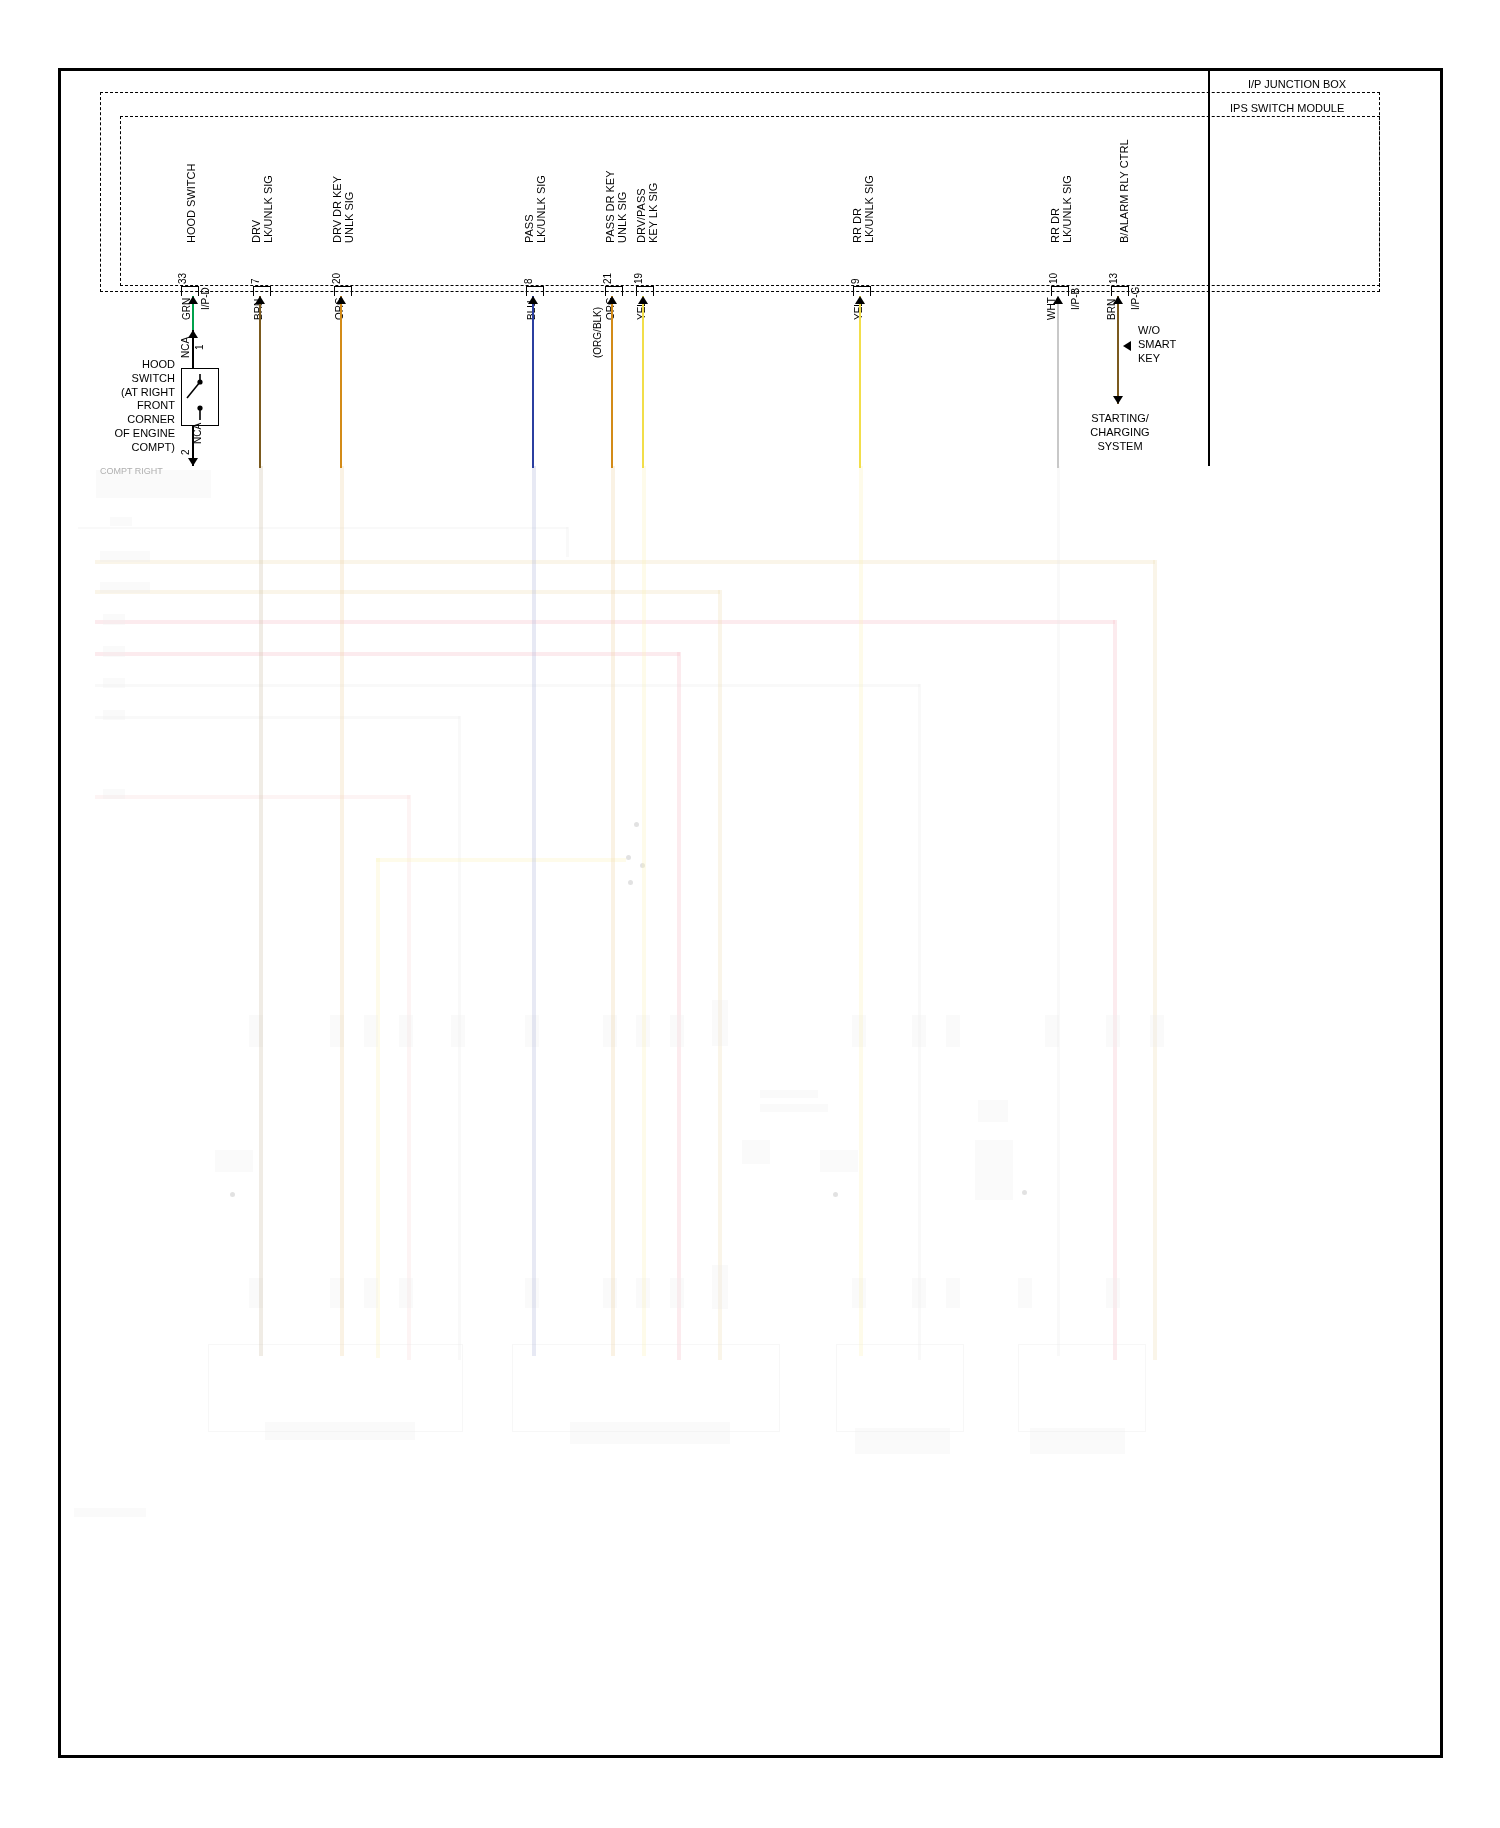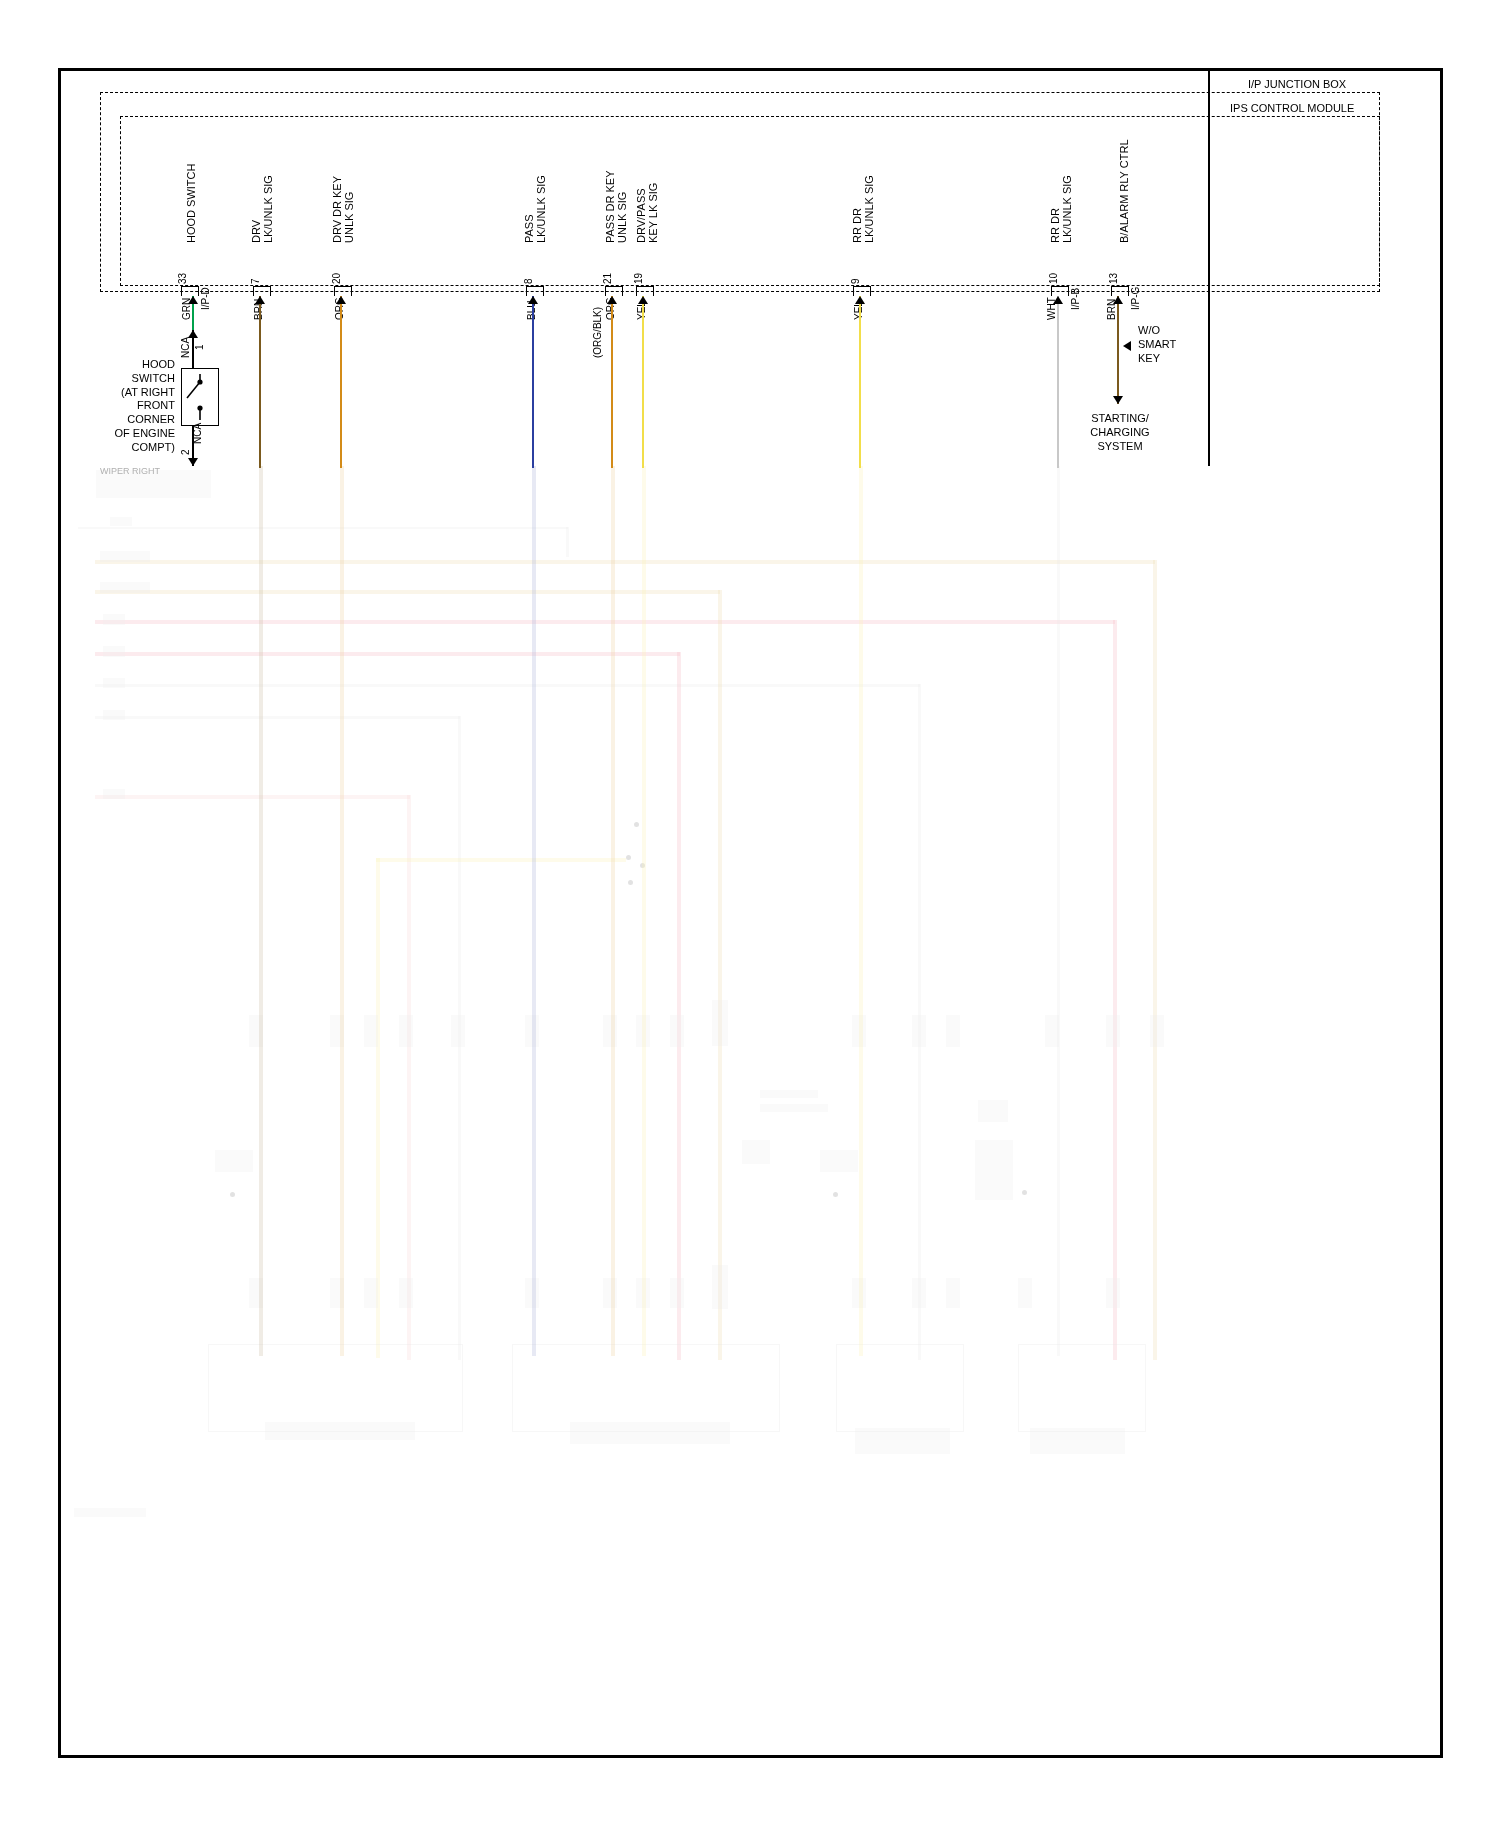--- a/index.html
+++ b/index.html
@@ -228,21 +228,21 @@
   </div>
 
   <div class="bottom-shade"></div>
 
   <div class="border-outer"></div>
 
   <div class="dash-box" style="left:100px;top:92px;width:1280px;height:200px;"></div>
   <div class="lbl" style="left:1248px;top:78px;">I/P JUNCTION BOX</div>
 
   <div class="dash-box" style="left:120px;top:116px;width:1260px;height:170px;"></div>
-  <div class="lbl" style="left:1230px;top:102px;">IPS CONTROL MODULE</div>
+  <div class="lbl" style="left:1230px;top:102px;">IPS SWITCH MODULE</div>
 
   <div class="lbl v" style="left:185px;top:243px;">HOOD SWITCH</div>
 
   <div class="lbl v" style="left:250px;top:243px;">DRV<br>LK/UNLK SIG</div>
   <div class="lbl v" style="left:331px;top:243px;">DRV DR KEY<br>UNLK SIG</div>
   <div class="lbl v" style="left:523px;top:243px;">PASS<br>LK/UNLK SIG</div>
   <div class="lbl v" style="left:604px;top:243px;">PASS DR KEY<br>UNLK SIG</div>
   <div class="lbl v" style="left:635px;top:243px;">DRV/PASS<br>KEY LK SIG</div>
   <div class="lbl v" style="left:851px;top:243px;">RR DR<br>LK/UNLK SIG</div>
   <div class="lbl v" style="left:1049px;top:243px;">RR DR<br>LK/UNLK SIG</div>
@@ -336,18 +336,18 @@
 
   <div class="wire" style="left:1117px;top:296px;height:108px;background:#7b5a1e;"></div>
   <div class="arrow-up" style="left:1113px;top:296px;"></div>
   <div class="arrow-down" style="left:1113px;top:396px;"></div>
 
   <div class="arrow-left" style="left:1123px;top:341px;"></div>
   <div class="lbl" style="left:1138px;top:324px;font-size:11px;line-height:1.25;">W/O<br>SMART<br>KEY</div>
 
   <div class="lbl c" style="left:1070px;top:412px;width:100px;text-align:center;font-size:11px;line-height:1.25;">STARTING/<br>CHARGING<br>SYSTEM</div>
 
-  <div class="txt-gray" style="left:100px;top:466px;font-size:9px;color:#b0b0b0;">WIPER RIGHT</div>
+  <div class="txt-gray" style="left:100px;top:466px;font-size:9px;color:#b0b0b0;">COMPT RIGHT</div>
 
   <div style="position:absolute;left:1208px;top:71px;width:2px;height:395px;background:#000;"></div>
   <div style="position:absolute;left:58px;top:71px;width:2px;height:395px;background:#000;"></div>
 
 </div>
 
 </body></html>

